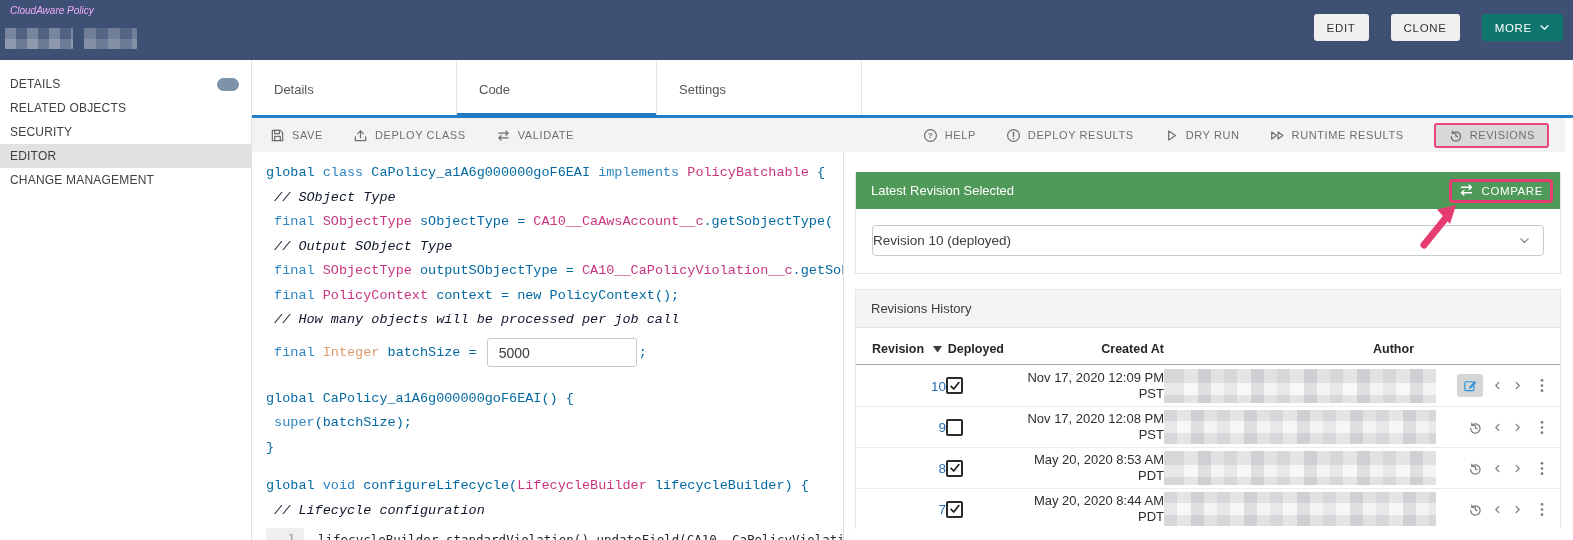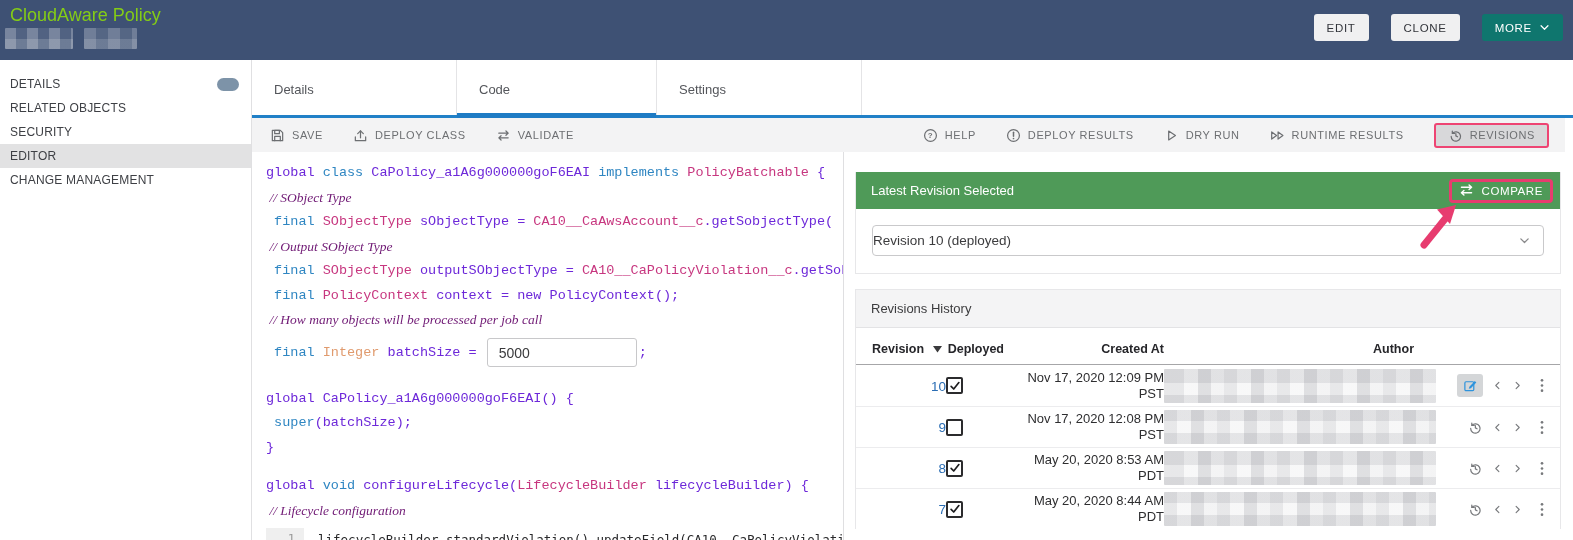--- a/index.html
+++ b/index.html
@@ -2,21 +2,21 @@
 <html><head>
 <meta charset="utf-8">
 <style>
   * { margin:0; padding:0; box-sizing:border-box; }
   html,body { background:#fff; }
   body { font-family:"Liberation Sans", sans-serif; }
   .page { position:relative; width:1573px; height:540px; overflow:hidden; background:#fff; }
 
   
   .topbar { position:relative; height:60px; background:#3e5174; color:#fff; }
-  .topbar-title { position:absolute; left:10px; top:5px; font-size:18px; color:#84cc16; }
+  .topbar-title { position:absolute; left:10px; top:5px; font-size:10px; color:#f0abfc;font-style:italic; }
   .blur-block { position:absolute; border-radius:1px; }
   .blur-a { left:5px; top:28px; width:68px; height:21px;
     background-image:
       repeating-linear-gradient(90deg, rgba(255,255,255,.30) 0 11px, rgba(255,255,255,.10) 11px 22px),
       repeating-linear-gradient(0deg, rgba(255,255,255,.16) 0 10px, rgba(255,255,255,0) 10px 21px); }
   .blur-b { left:84px; top:28px; width:53px; height:21px;
     background-image:
       repeating-linear-gradient(90deg, rgba(255,255,255,.26) 0 12px, rgba(255,255,255,.12) 12px 24px),
       repeating-linear-gradient(0deg, rgba(255,255,255,.14) 0 10px, rgba(255,255,255,0) 10px 21px); }
   .topbar-actions { position:absolute; right:10px; top:14px; display:flex; gap:22px; }
@@ -59,24 +59,24 @@
 
   
   .content-row { flex:1; display:flex; min-height:0; }
 
   
   .code-pane { width:592px; flex:none; border-right:1px solid #dfdfe1; overflow:hidden;
                padding:9px 0 0 14px; font-family:"Liberation Mono", monospace; font-size:13.5px;
                color:#2d2d2d; background:#fff; }
   .code-line { white-space:pre; line-height:24.5px; height:24.5px; overflow:hidden; }
   .code-blank { height:14px; }
-  .tk-p { color:#6d28d9; }
+  .tk-p { color:#0369a1; }
   .tk-k { color:#2f86c2; }
   .tk-t { color:#c7367f; }
-  .tk-c { color:#701a75; font-style:italic;font-family:Liberation Serif, serif; }
+  .tk-c { color:#0f172a; font-style:italic; }
   .tk-o { color:#e09a6d; }
   .input-row { display:flex; align-items:center; height:40px; white-space:pre; }
   .batch-input { width:150px; height:29px; border:1px solid #c8c8ca; border-radius:3px; padding:0 11px;
                  font-family:"Liberation Sans", sans-serif; font-size:14px; color:#3a3a3c; margin:0 2px; }
   .embedded-row { display:flex; margin-top:5px; height:22px; align-items:stretch; overflow:hidden; }
   .embedded-gutter { width:38px; flex:none; background:#efefef; color:#9a9a9a; font-size:12px;
                      display:flex; align-items:center; justify-content:flex-end; padding-right:9px;
                      font-family:"DejaVu Sans Mono", monospace; }
   .embedded-code { white-space:pre; font-family:"DejaVu Sans Mono", monospace; font-size:12.5px;
                    color:#29292b; display:flex; align-items:center; padding-left:14px; overflow:hidden; }

